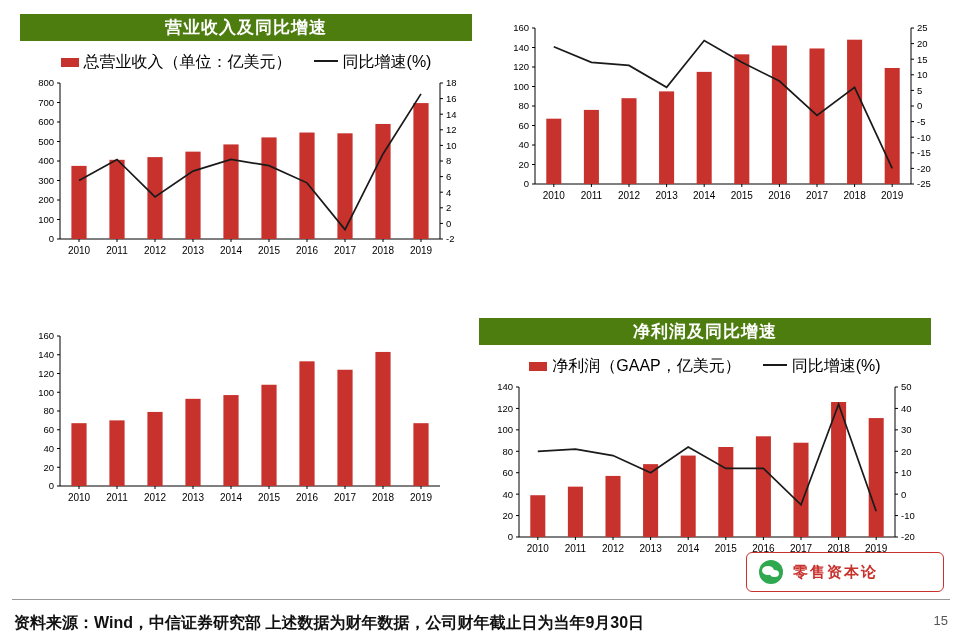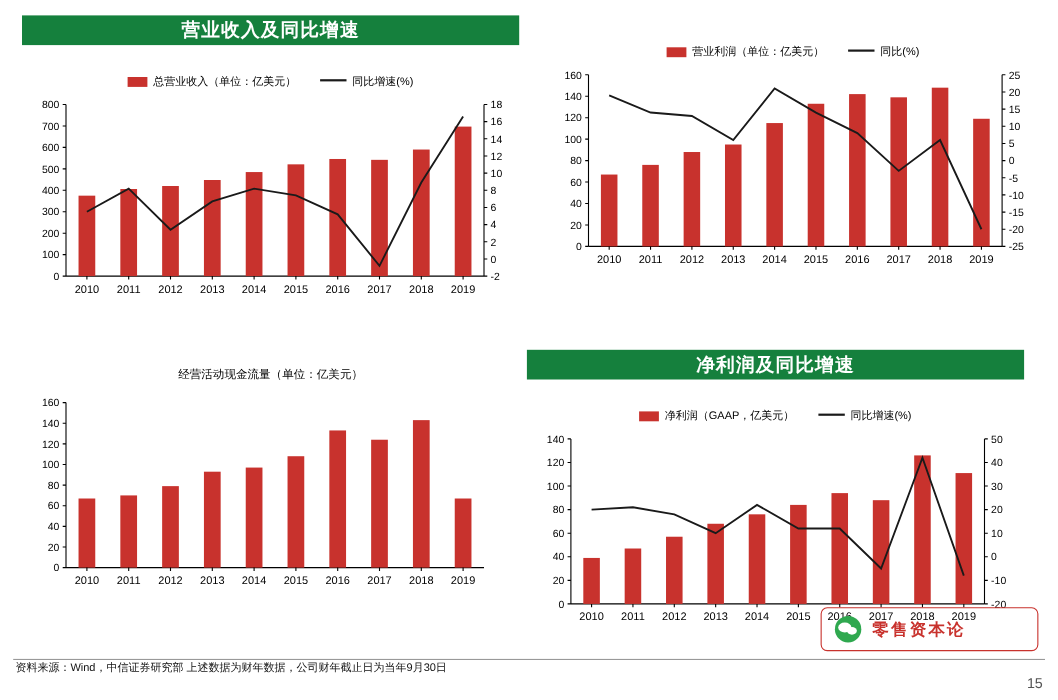--- a/index.html
+++ b/index.html
@@ -18,38 +18,38 @@
   .page {
     position: relative;
     width: 962px;
     height: 636px;
   }
   .panel {
     position: absolute;
     box-sizing: border-box;
   }
   .panel-title {
-    background: #15803d;
+    background: #4d7c0f;
     color: #ffffff;
     font-size: 17px;
     font-weight: bold;
     text-align: center;
     letter-spacing: 1px;
     height: 27px;
     line-height: 27px;
     width: 100%;
     box-sizing: border-box;
   }
   .legend-row {
     display: flex;
     justify-content: center;
     align-items: center;
     gap: 22px;
-    font-size: 10px;
-    margin-top: 26px;
+    font-size: 16px;
+    margin-top: 14px;
     height: 14px;
   }
   .legend-item {
     display: flex;
     align-items: center;
     gap: 5px;
     white-space: nowrap;
   }
   .legend-swatch {
     width: 18px;
@@ -73,24 +73,25 @@
   .chart-area {
     position: relative;
     margin-top: 6px;
   }
   .chart-svg {
     display: block;
   }
   .footer {
     position: absolute;
     left: 14px;
-    bottom: 22px;
-    font-size: 10px;
+    bottom: 2px;
+    font-size: 16px;
     color: #111;
     white-space: nowrap;
+    font-weight: bold;
   }
   .footer-rule {
     position: absolute;
     left: 12px;
     right: 12px;
     bottom: 36px;
     border-top: 1px solid #999;
   }
   .page-num {
     position: absolute;
@@ -237,30 +238,20 @@
           <text x="325" y="179" text-anchor="middle" font-size="10" fill="#000">2017</text>
           <line x1="363" y1="164" x2="363" y2="167" stroke="#000" stroke-width="1"></line>
           <text x="363" y="179" text-anchor="middle" font-size="10" fill="#000">2018</text>
           <line x1="401" y1="164" x2="401" y2="167" stroke="#000" stroke-width="1"></line>
           <text x="401" y="179" text-anchor="middle" font-size="10" fill="#000">2019</text>
         </svg>
     </div>
   </div>
 
   <div class="panel" style="left:495px; top:14px; width:452px;">
-    <div class="legend-row">
-      <span class="legend-item">
-        <span class="legend-swatch"></span>
-        <span>营业利润（单位：亿美元）</span>
-      </span>
-      <span class="legend-item">
-        <span class="legend-line"></span>
-        <span>同比(%)</span>
-      </span>
-    </div>
     <div class="chart-area">
       <svg class="chart-svg" id="svg-operating-profit" width="452" height="190" viewBox="0 0 452 190">
           <line x1="40" y1="8" x2="40" y2="164" stroke="#000" stroke-width="1"></line>
           <line x1="40" y1="164" x2="416" y2="164" stroke="#000" stroke-width="1"></line>
           <line x1="416" y1="8" x2="416" y2="164" stroke="#000" stroke-width="1"></line>
           <line x1="37" y1="164" x2="40" y2="164" stroke="#000" stroke-width="1"></line>
           <text x="34" y="167.4" text-anchor="end" font-size="9.5" fill="#000">0</text>
           <line x1="37" y1="144.5" x2="40" y2="144.5" stroke="#000" stroke-width="1"></line>
           <text x="34" y="147.9" text-anchor="end" font-size="9.5" fill="#000">20</text>
           <line x1="37" y1="125" x2="40" y2="125" stroke="#000" stroke-width="1"></line>
@@ -328,21 +319,20 @@
           <text x="322" y="179" text-anchor="middle" font-size="10" fill="#000">2017</text>
           <line x1="359.6" y1="164" x2="359.6" y2="167" stroke="#000" stroke-width="1"></line>
           <text x="359.6" y="179" text-anchor="middle" font-size="10" fill="#000">2018</text>
           <line x1="397.2" y1="164" x2="397.2" y2="167" stroke="#000" stroke-width="1"></line>
           <text x="397.2" y="179" text-anchor="middle" font-size="10" fill="#000">2019</text>
         </svg>
     </div>
   </div>
 
   <div class="panel" style="left:20px; top:318px; width:452px;">
-    <div class="legend-caption">经营活动现金流量（单位：亿美元）</div>
     <div class="chart-area" style="margin-top:10px;">
       <svg class="chart-svg" id="svg-operating-cashflow" width="452" height="184" viewBox="0 0 452 184">
           <line x1="40" y1="8" x2="40" y2="158" stroke="#000" stroke-width="1"></line>
           <line x1="40" y1="158" x2="420" y2="158" stroke="#000" stroke-width="1"></line>
           <line x1="37" y1="158" x2="40" y2="158" stroke="#000" stroke-width="1"></line>
           <text x="34" y="161.4" text-anchor="end" font-size="9.5" fill="#000">0</text>
           <line x1="37" y1="139.25" x2="40" y2="139.25" stroke="#000" stroke-width="1"></line>
           <text x="34" y="142.65" text-anchor="end" font-size="9.5" fill="#000">20</text>
           <line x1="37" y1="120.5" x2="40" y2="120.5" stroke="#000" stroke-width="1"></line>
           <text x="34" y="123.9" text-anchor="end" font-size="9.5" fill="#000">40</text>

